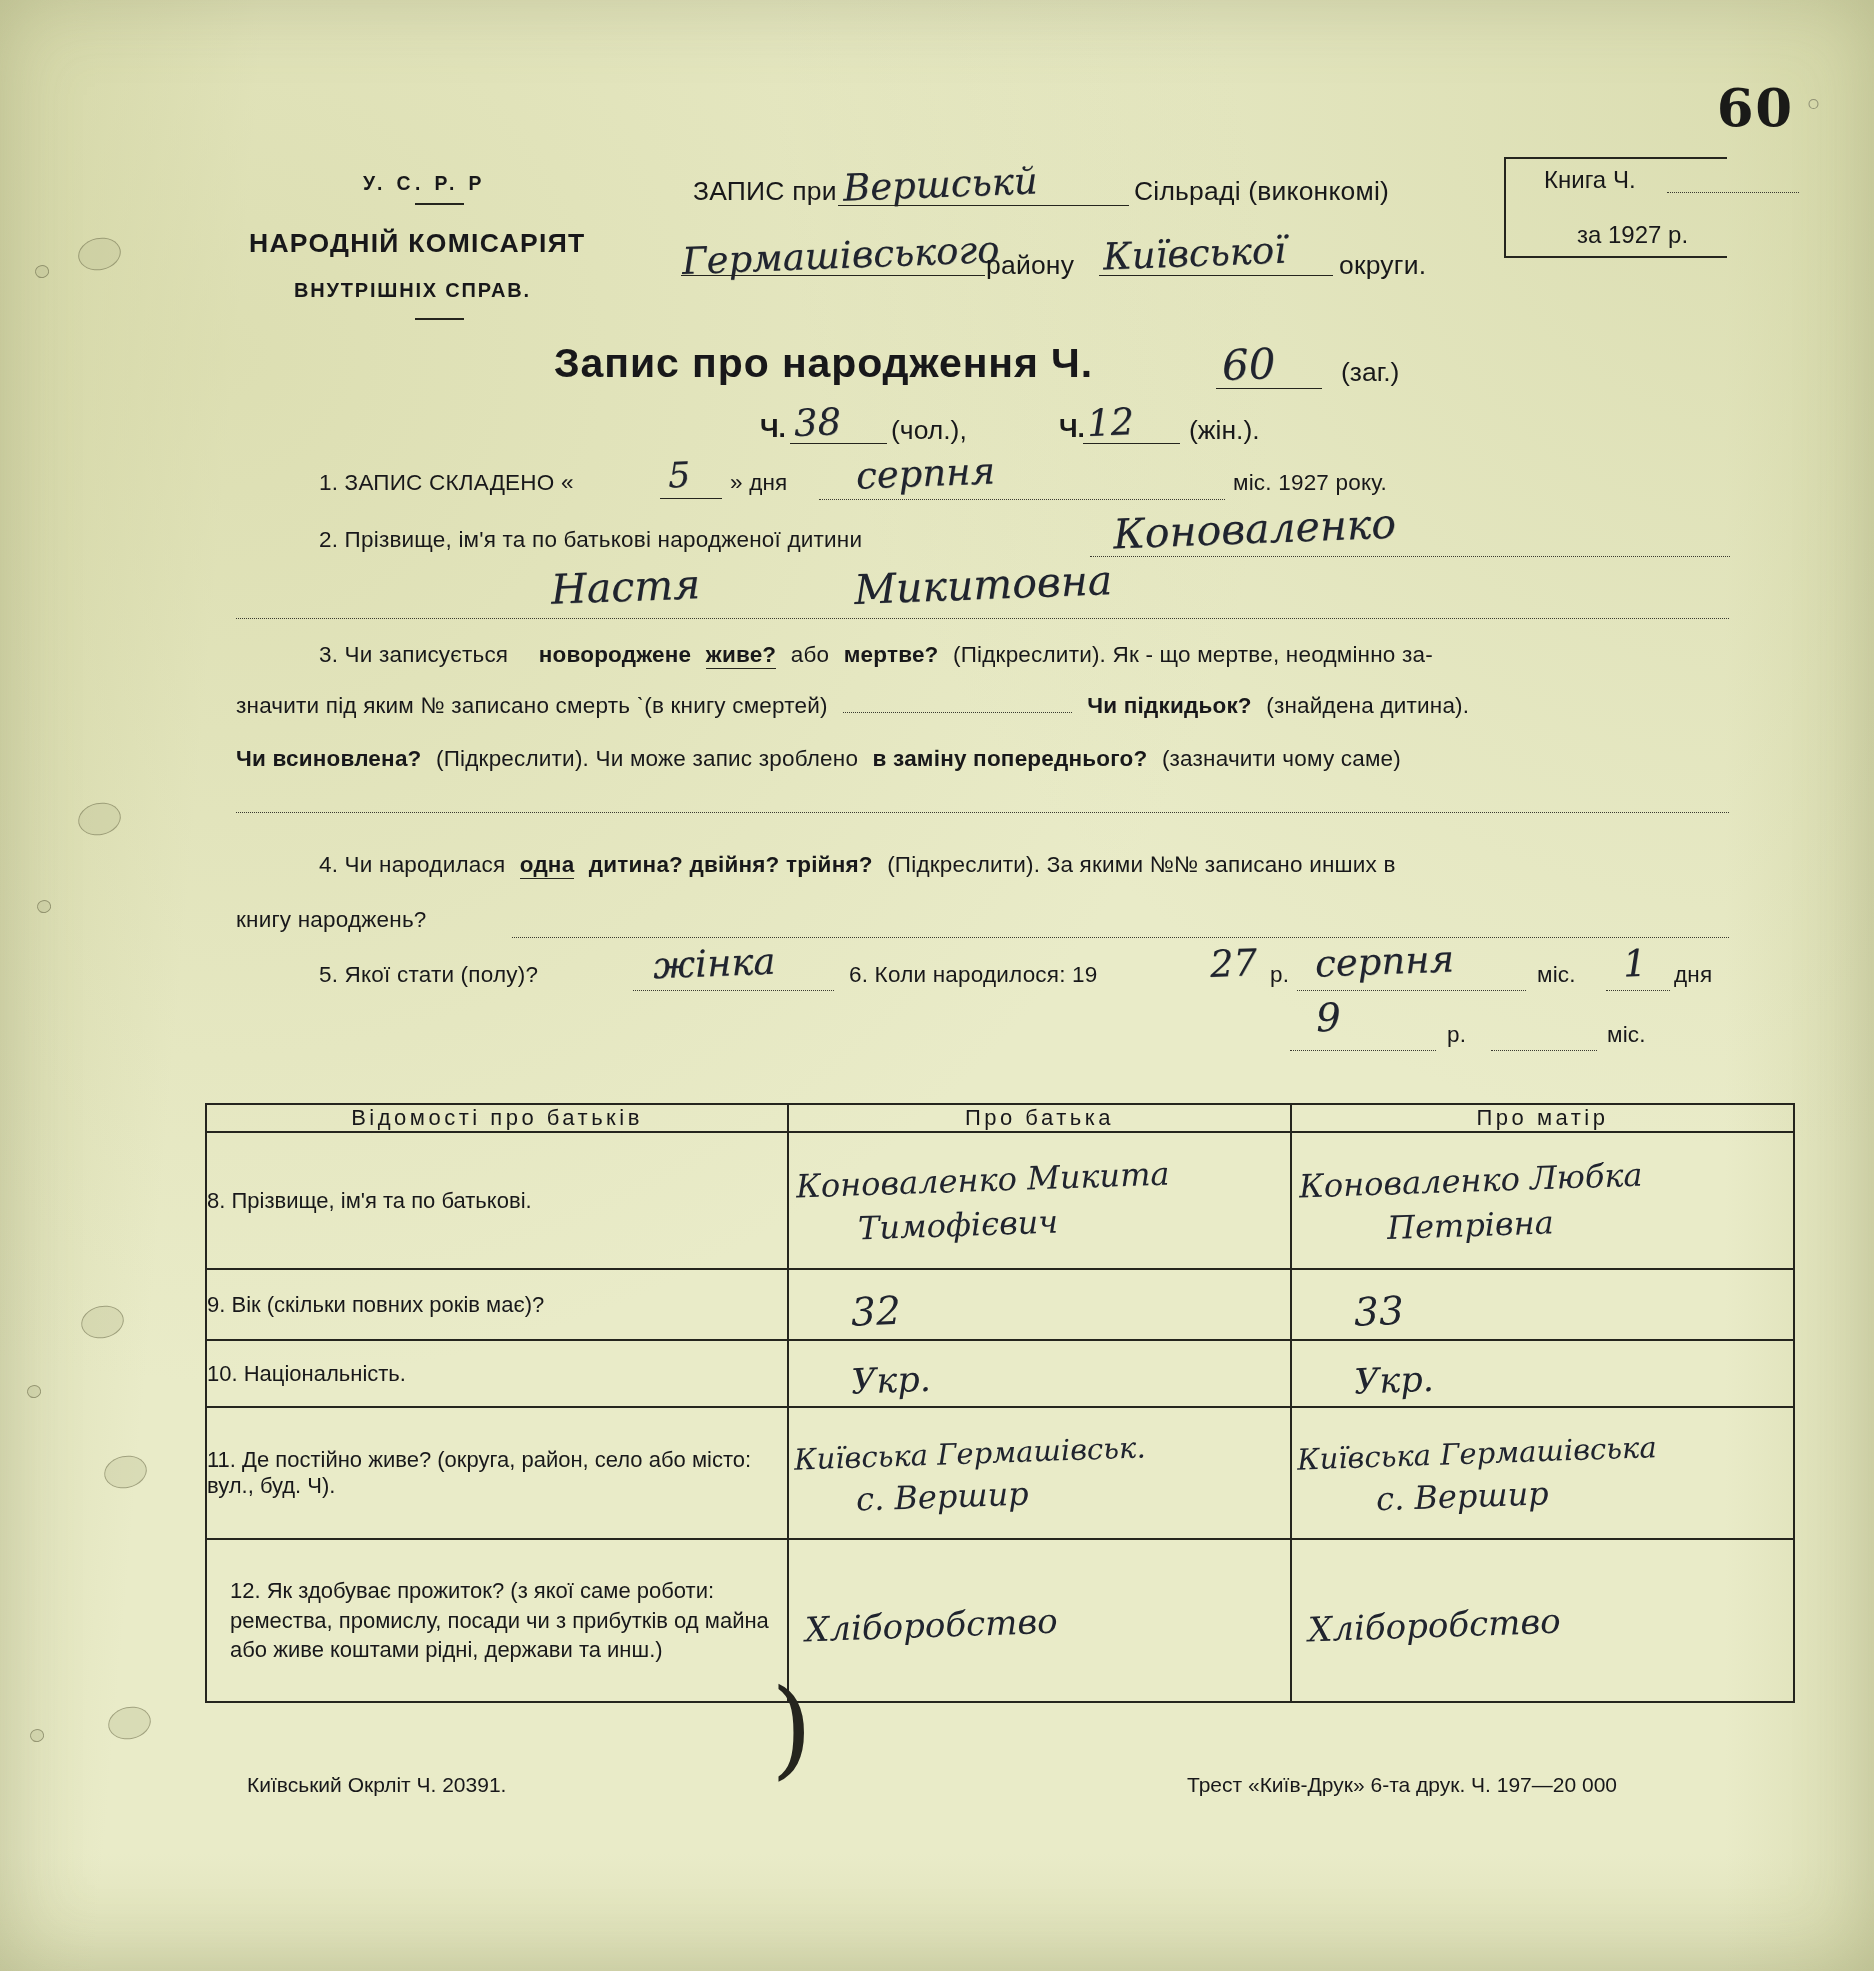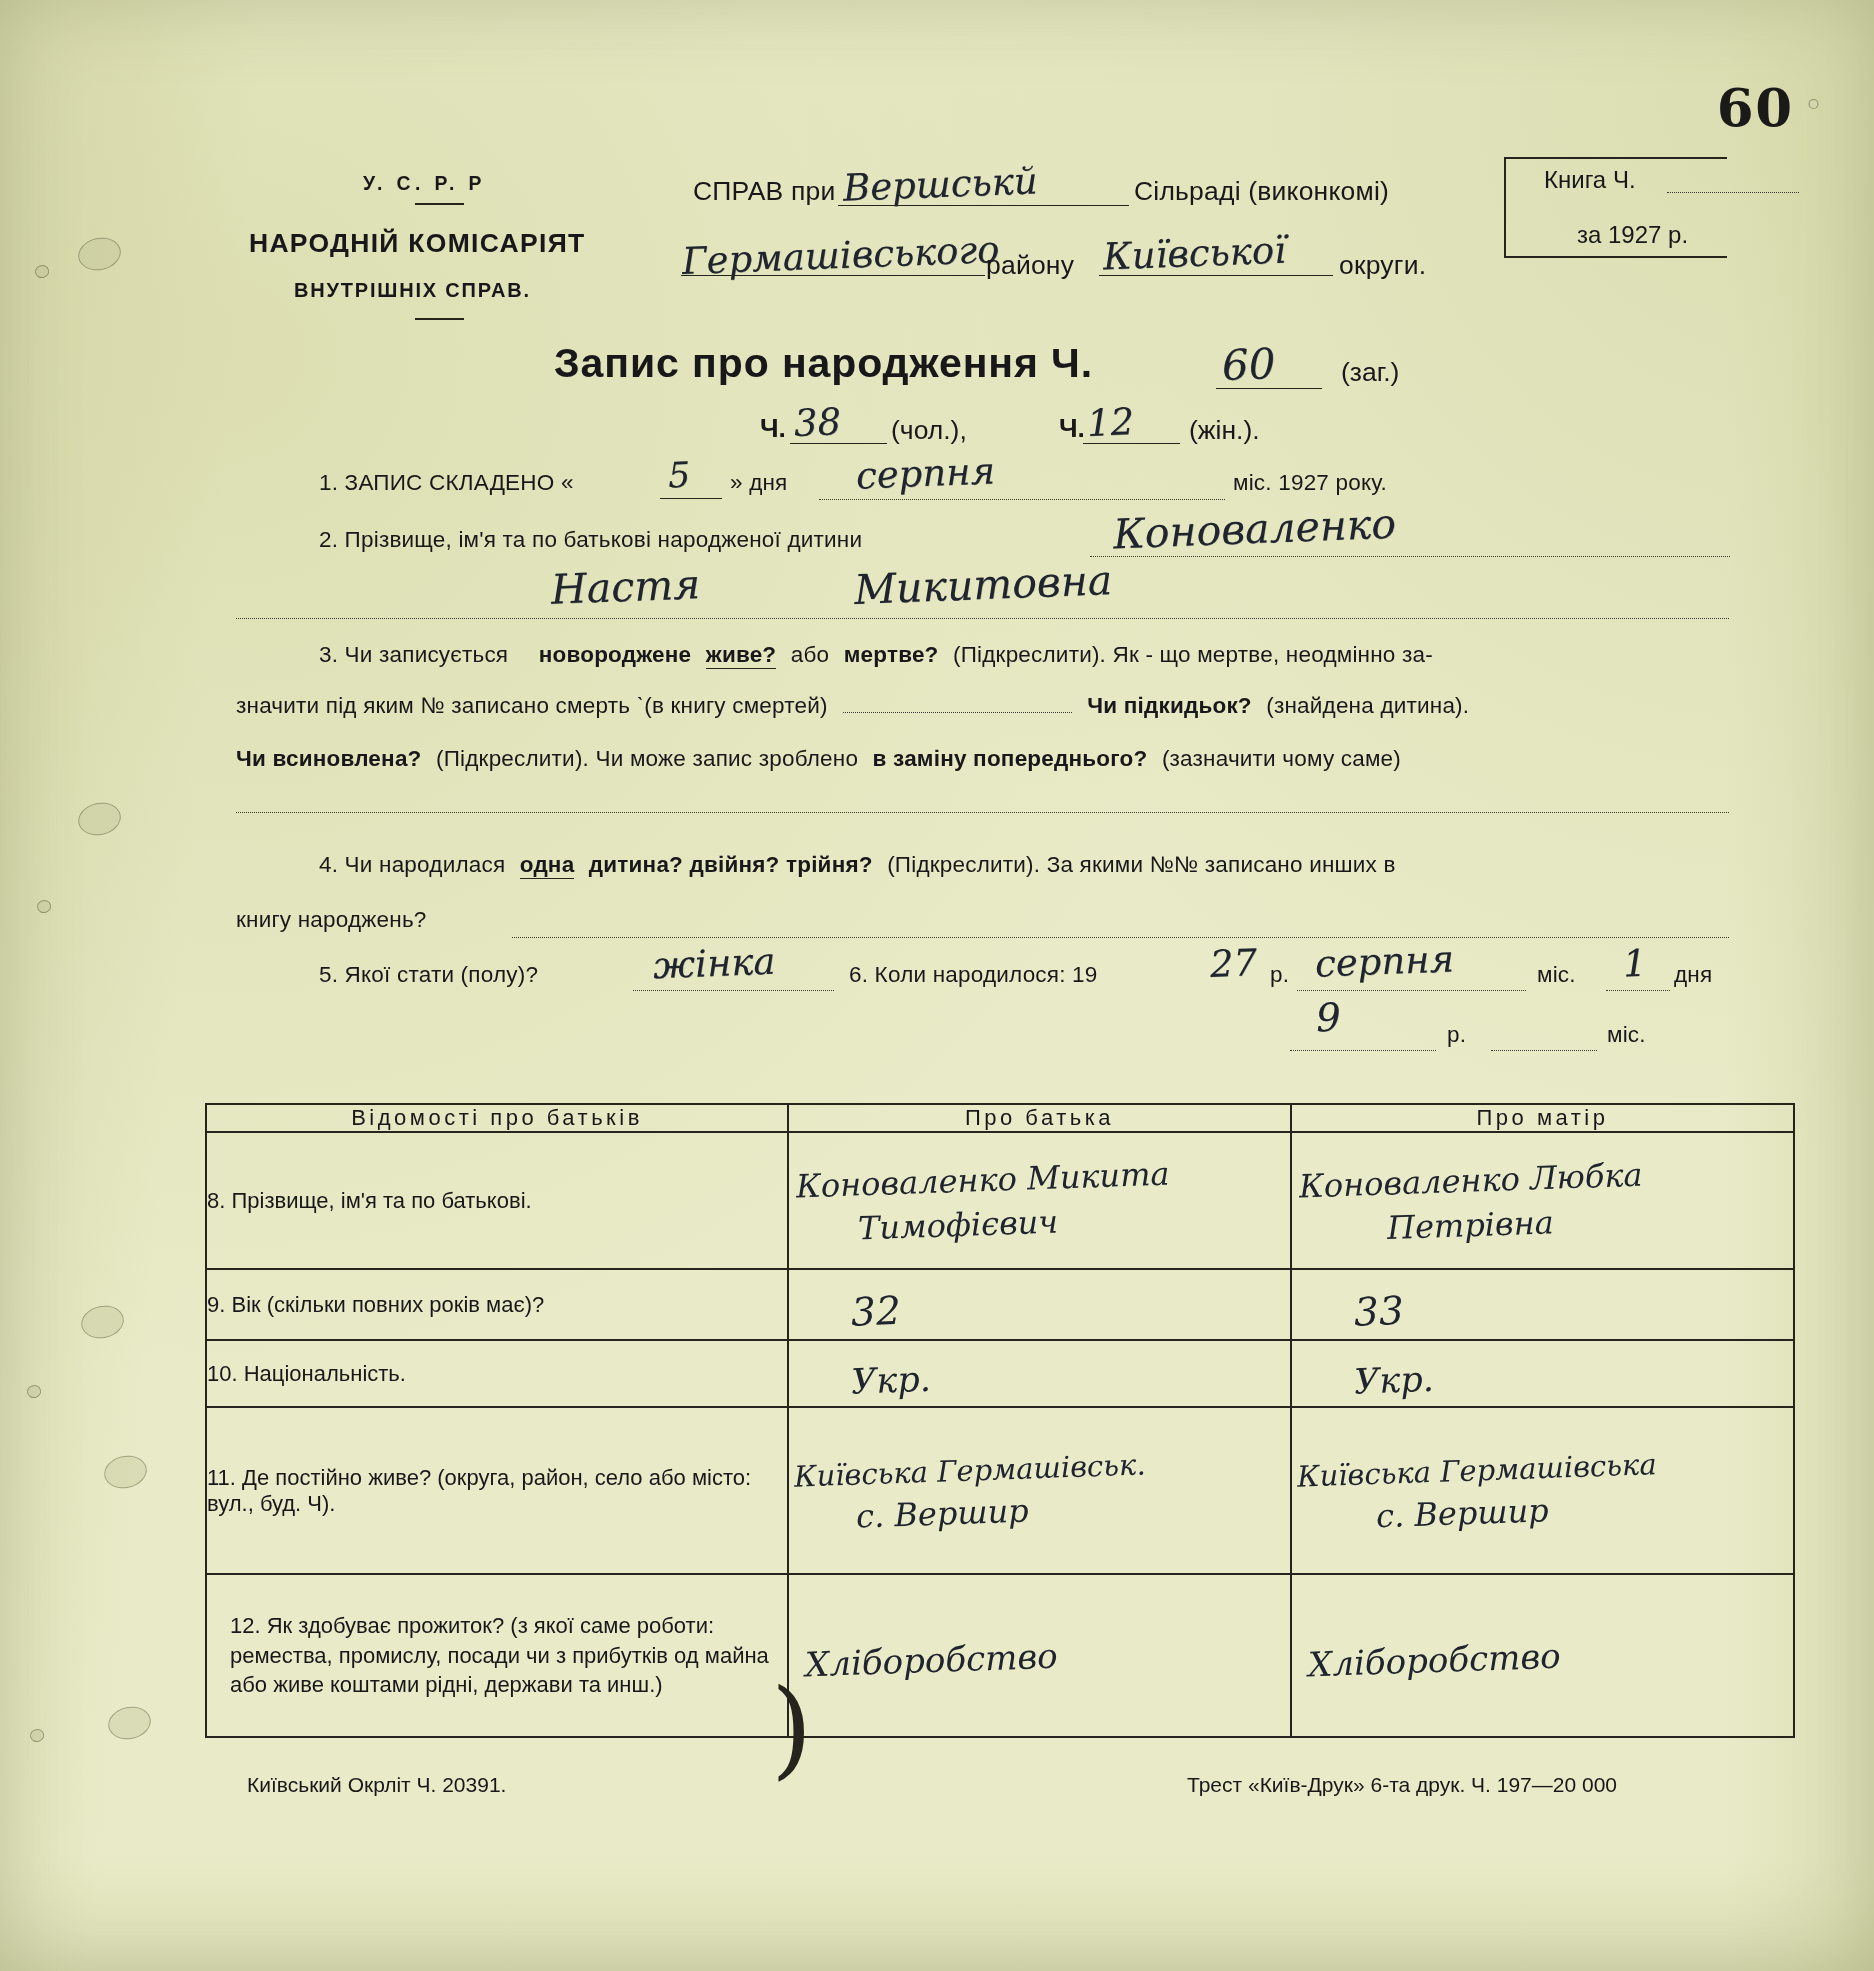--- a/index.html
+++ b/index.html
@@ -201,21 +201,21 @@
 
     <div class="pageno">60</div>
     <div class="pageno-ghost">◦</div>
 
     <div class="t usrr" style="left:363px; top:172px;">У. С. Р. Р</div>
     <div class="t nkvd" style="left:249px; top:228px;">НАРОДНІЙ КОМІСАРІЯТ</div>
     <div class="t vnutr" style="left:294px; top:279px;">ВНУТРІШНІХ СПРАВ.</div>
     <div class="rule-short" style="left:415px; top:203px;"></div>
     <div class="rule-short" style="left:415px; top:318px;"></div>
 
-    <div class="t body-line" style="left:693px; top:176px; font-size:26.5px;">СПРАВ при</div>
+    <div class="t body-line" style="left:693px; top:176px; font-size:26.5px;">ЗАПИС при</div>
     <div class="t hw" style="left:843px; top:163px; font-size:37px;">Вершськй</div>
     <div class="solid" style="left:838px; top:205px; width:291px;"></div>
     <div class="t body-line" style="left:1134px; top:176px; font-size:26.5px;">Сільраді  (виконкомі)</div>
 
     <div class="t hw" style="left:682px; top:234px; font-size:37px;">Гермашівського</div>
     <div class="solid" style="left:681px; top:275px; width:304px;"></div>
     <div class="t body-line" style="left:986px; top:250px; font-size:26.5px;">району</div>
     <div class="t hw" style="left:1103px; top:232px; font-size:37px;">Київської</div>
     <div class="solid" style="left:1099px; top:275px; width:234px;"></div>
     <div class="t body-line" style="left:1339px; top:250px; font-size:26.5px;">округи.</div>
@@ -354,21 +354,21 @@
             <span class="hw-in" style="font-size:35px;">Укр.</span>
           </div>
         </td>
         <td>
           <div class="hw-cell" style="padding-left:62px;">
             <span class="hw-in" style="font-size:35px;">Укр.</span>
           </div>
         </td>
       </tr>
 
-      <tr style="height:167px;">
+      <tr style="height:132px;">
         <td class="cellpad">11. Де постійно живе? (округа, район, село або місто: вул., буд. Ч).</td>
         <td>
           <div class="hw-cell" style="padding:5.3px 0 7px 5.3px;">
             <span class="hw-in" style="font-size:29px;">Київська Гермашівськ.</span>
             <span class="hw-in" style="font-size:32px; margin-left:62px; margin-top:5.3px;">с. Вершир</span>
           </div>
         </td>
         <td>
           <div class="hw-cell" style="padding:5.3px 0 7px 5.3px;">
             <span class="hw-in" style="font-size:29px;">Київська Гермашівська</span>

